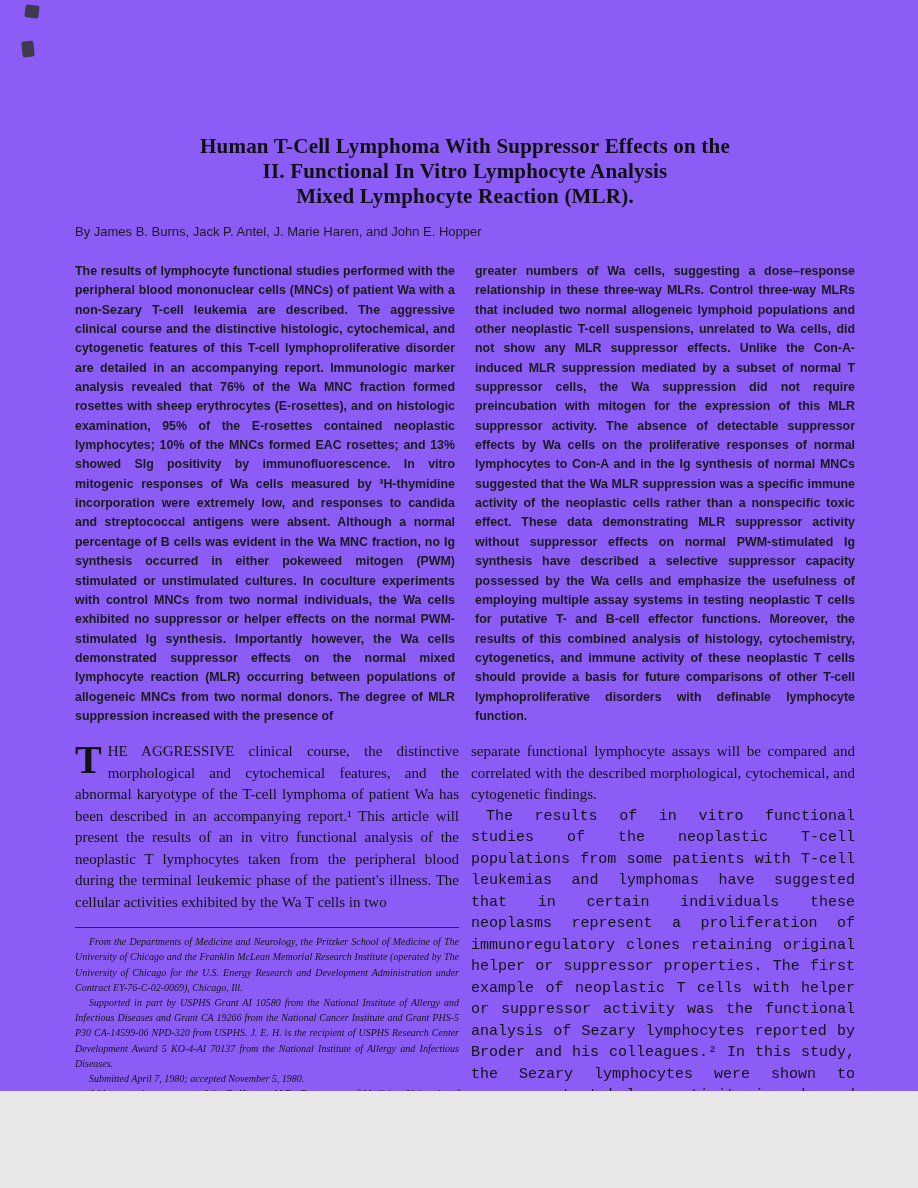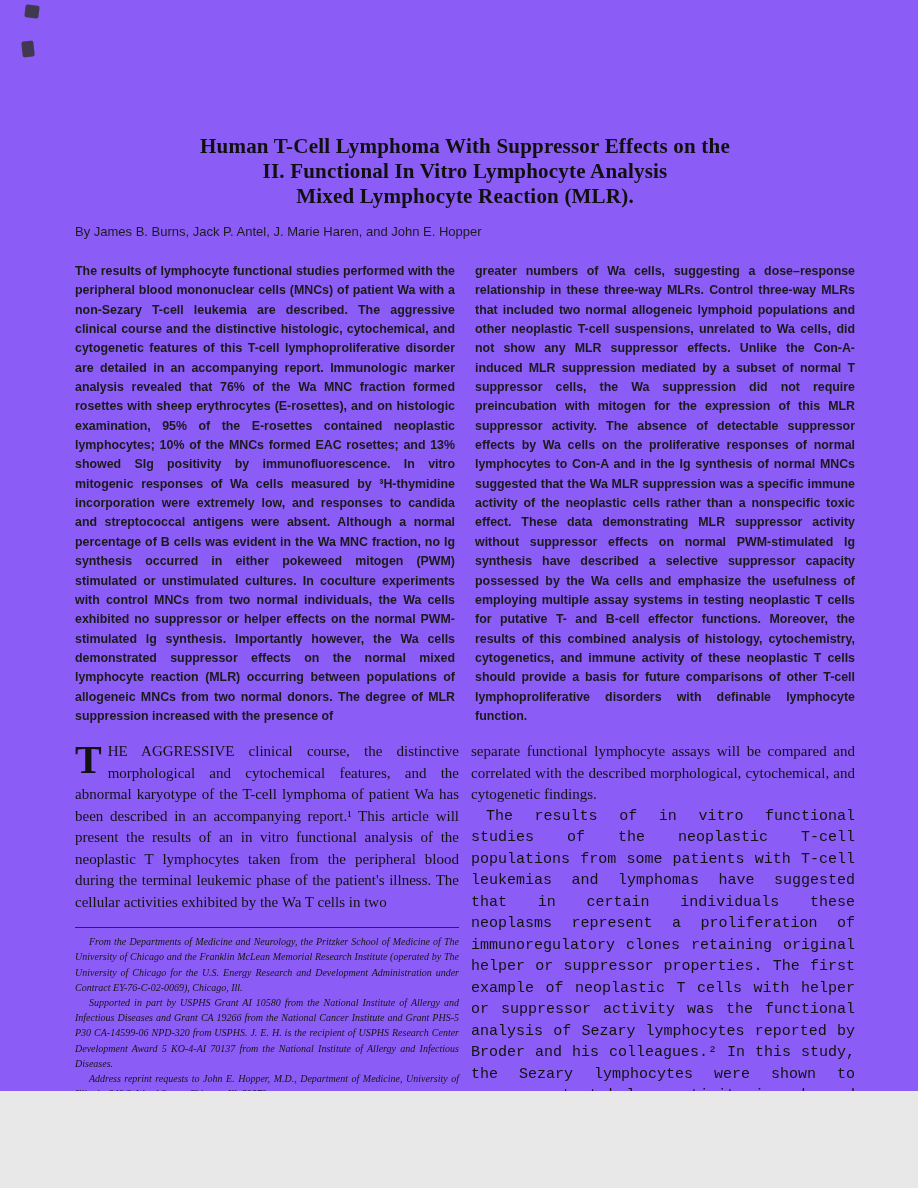--- a/index.html
+++ b/index.html
@@ -131,20 +131,21 @@
     <div class="body-cols">
 
       <div class="col">
         <div class="body-text">
           <p><span class="dropcap">T</span><span>HE AGGRESSIVE clinical course, the distinctive morphological and cytochemical features, and the abnormal karyotype of the T-cell lymphoma of patient Wa has been described in an accompanying report.¹ This article will present the results of an in vitro functional analysis of the neoplastic T lymphocytes taken from the peripheral blood during the terminal leukemic phase of the patient's illness. The cellular activities exhibited by the Wa T cells in two</span></p>
         </div>
         <hr class="fn-rule">
         <div class="footnotes">
           <p>From the Departments of Medicine and Neurology, the Pritzker School of Medicine of The University of Chicago and the Franklin McLean Memorial Research Institute (operated by The University of Chicago for the U.S. Energy Research and Development Administration under Contract EY-76-C-02-0069), Chicago, Ill.</p>
           <p>Supported in part by USPHS Grant AI 10580 from the National Institute of Allergy and Infectious Diseases and Grant CA 19266 from the National Cancer Institute and Grant PHS-5 P30 CA-14599-06 NPD-320 from USPHS. J. E. H. is the recipient of USPHS Research Center Development Award 5 KO-4-AI 70137 from the National Institute of Allergy and Infectious Diseases.</p>
+          <p>Submitted April 7, 1980; accepted November 5, 1980.</p>
           <p>Address reprint requests to John E. Hopper, M.D., Department of Medicine, University of Illinois, 840 S. Wood Street, Chicago, Ill. 82872.</p>
           <p>© 1981 by Grune &amp; Stratton, Inc.</p>
           <p>0006–4971/48/5704–0003$01.00/0</p>
         </div>
       </div>
 
       <div class="col">
         <div class="body-text">
           <p>separate functional lymphocyte assays will be compared and correlated with the described morphological, cytochemical, and cytogenetic findings.</p>
           <p class="indent">The results of in vitro functional studies of the neoplastic T-cell populations from some patients with T-cell leukemias and lymphomas have suggested that in certain individuals these neoplasms represent a proliferation of immunoregulatory clones retaining original helper or suppressor properties. The first example of neoplastic T cells with helper or suppressor activity was the functional analysis of Sezary lymphocytes reported by Broder and his colleagues.² In this study, the Sezary lymphocytes were shown to express potent helper activity in pokeweed mitogen (PWM) stimulated B-cell Ig synthesis. More recently, a Sezary patient has been identified with characteristic Sezary cells that demonstrated potent suppressor rather than helper effects on normal PWM-stimulated Ig synthesis.³ Saxon et al. have published unique results that strongly suggest the expression of both helper and suppressor activity within the same clonal-related cell population of a non-Sezary T-cell leukemia.⁴</p>

